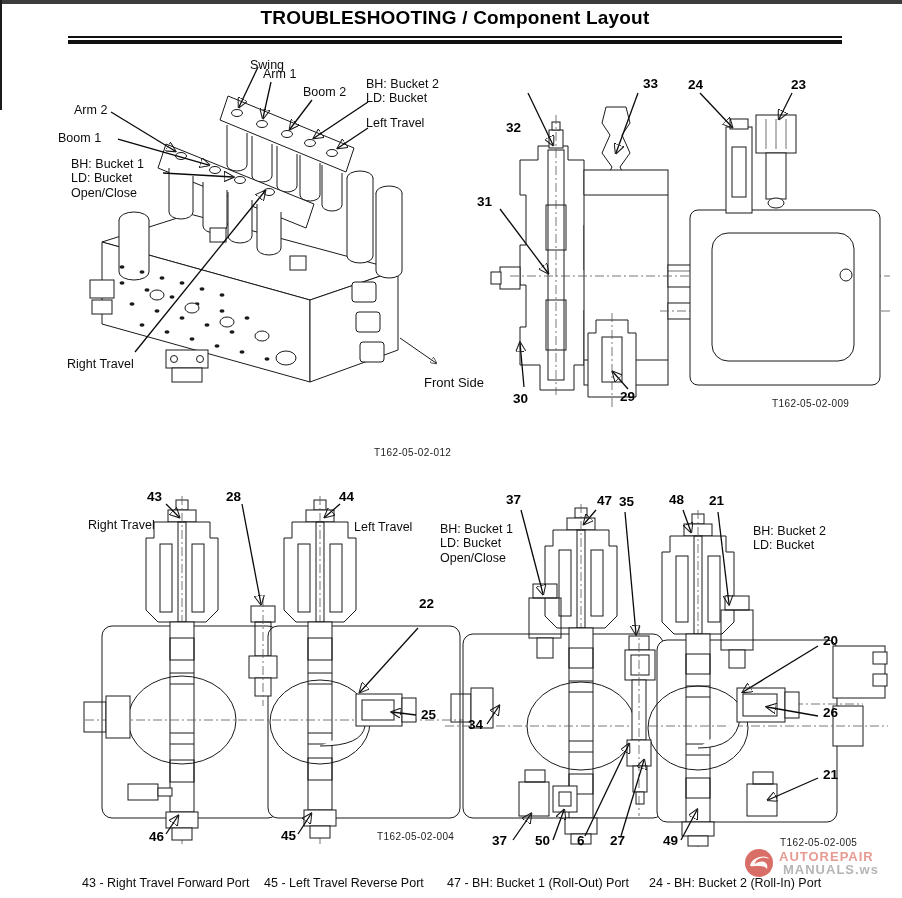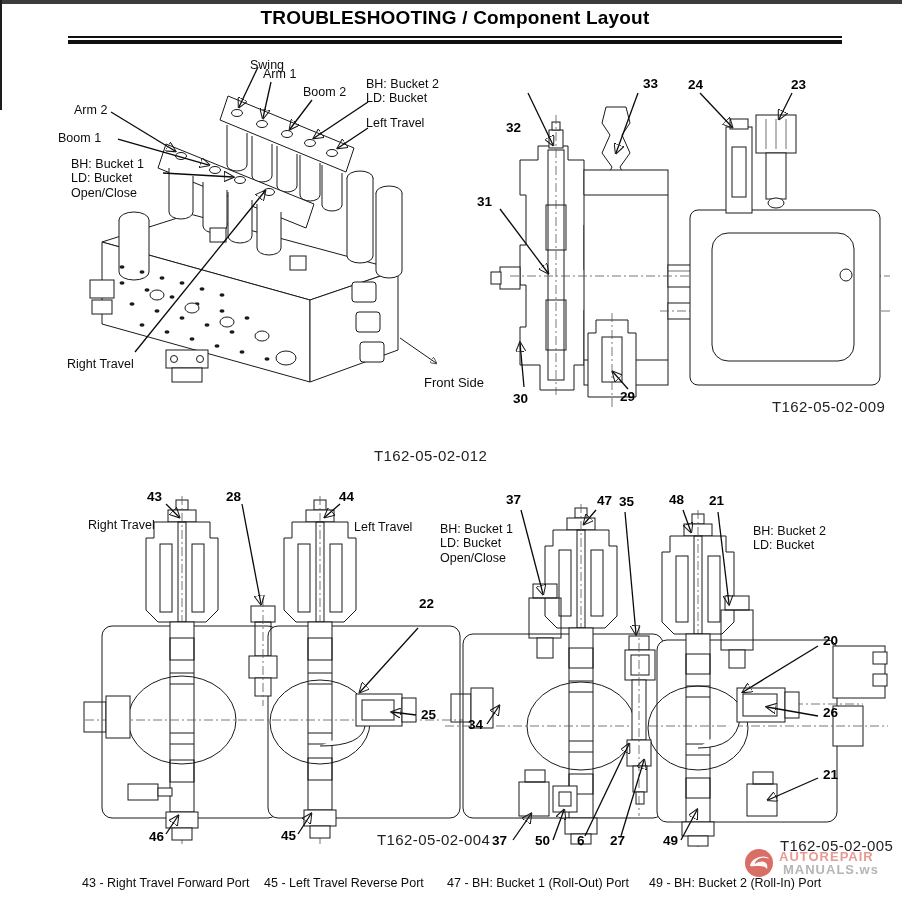--- a/index.html
+++ b/index.html
@@ -3,21 +3,21 @@
 <meta charset="utf-8">
 <style>
   html,body{margin:0;padding:0;background:#888;}
   #page{position:relative;width:902px;height:898px;background:#ffffff;overflow:hidden;
         font-family:"Liberation Sans","DejaVu Sans",sans-serif;color:#111;}
   .abs{position:absolute;}
   .title{font-size:19px;font-weight:bold;letter-spacing:.2px;text-align:center;color:#000;}
   .rule{background:#101010;}
   .lbl{font-size:12.5px;line-height:1.15;white-space:pre-line;color:#0d0d0d;}
   .co{font-size:13.5px;font-weight:bold;color:#000;}
-  .fig{font-size:15px;color:#222;letter-spacing:.4px;}
+  .fig{font-size:10px;color:#222;letter-spacing:.4px;}
   .big{font-size:13px;}
   .legend{font-size:12.5px;color:#0d0d0d;white-space:nowrap;}
   .wm1{font-size:13px;font-weight:bold;letter-spacing:1px;color:#e79a92;}
   .wm2{font-size:13px;font-weight:bold;letter-spacing:1px;color:#b5b5b5;}
   .draw line,.draw path,.draw rect,.draw ellipse,.draw polygon,.draw polyline,.draw circle{
       stroke:#1a1a1a;stroke-width:1;fill:none;}
   .draw .fw{fill:#ffffff;}
   .draw .fd{fill:#1a1a1a;stroke:none;}
   .draw .dd{stroke:#555;stroke-width:.8;stroke-dasharray:9 3 2 3;}
   .draw .ld{stroke:#0a0a0a;stroke-width:1.3;}
@@ -439,15 +439,15 @@
   <svg class="abs" style="left:742px;top:845px;" width="36" height="36" viewBox="0 0 36 36">
     <circle cx="17" cy="18" r="14" fill="#cf4a40" opacity="0.8"></circle>
     <path d="M8,21 C9,12 24,9 27,14 C21,11 13,14 13,19 C20,14 27,17 25,24 C22,19 13,22 8,21 Z" fill="#ffffff" opacity="0.95"></path>
   </svg>
   <div class="abs wm1" style="left:779px;top:849px;">AUTOREPAIR</div>
   <div class="abs wm2" style="left:783px;top:862px;">MANUALS.ws</div>
 
   <div class="abs legend" style="left:82px;top:876px;">43 -  Right Travel Forward Port</div>
   <div class="abs legend" style="left:264px;top:876px;">45 -  Left Travel Reverse Port</div>
   <div class="abs legend" style="left:447px;top:876px;">47 -  BH:  Bucket 1 (Roll-Out) Port</div>
-  <div class="abs legend" style="left:649px;top:876px;">49 -  BH:  Bucket 2 (Roll-In) Port</div>
+  <div class="abs legend" style="left:649px;top:876px;">24 -  BH:  Bucket 2 (Roll-In) Port</div>
 
 </div>
 
 </body></html>

